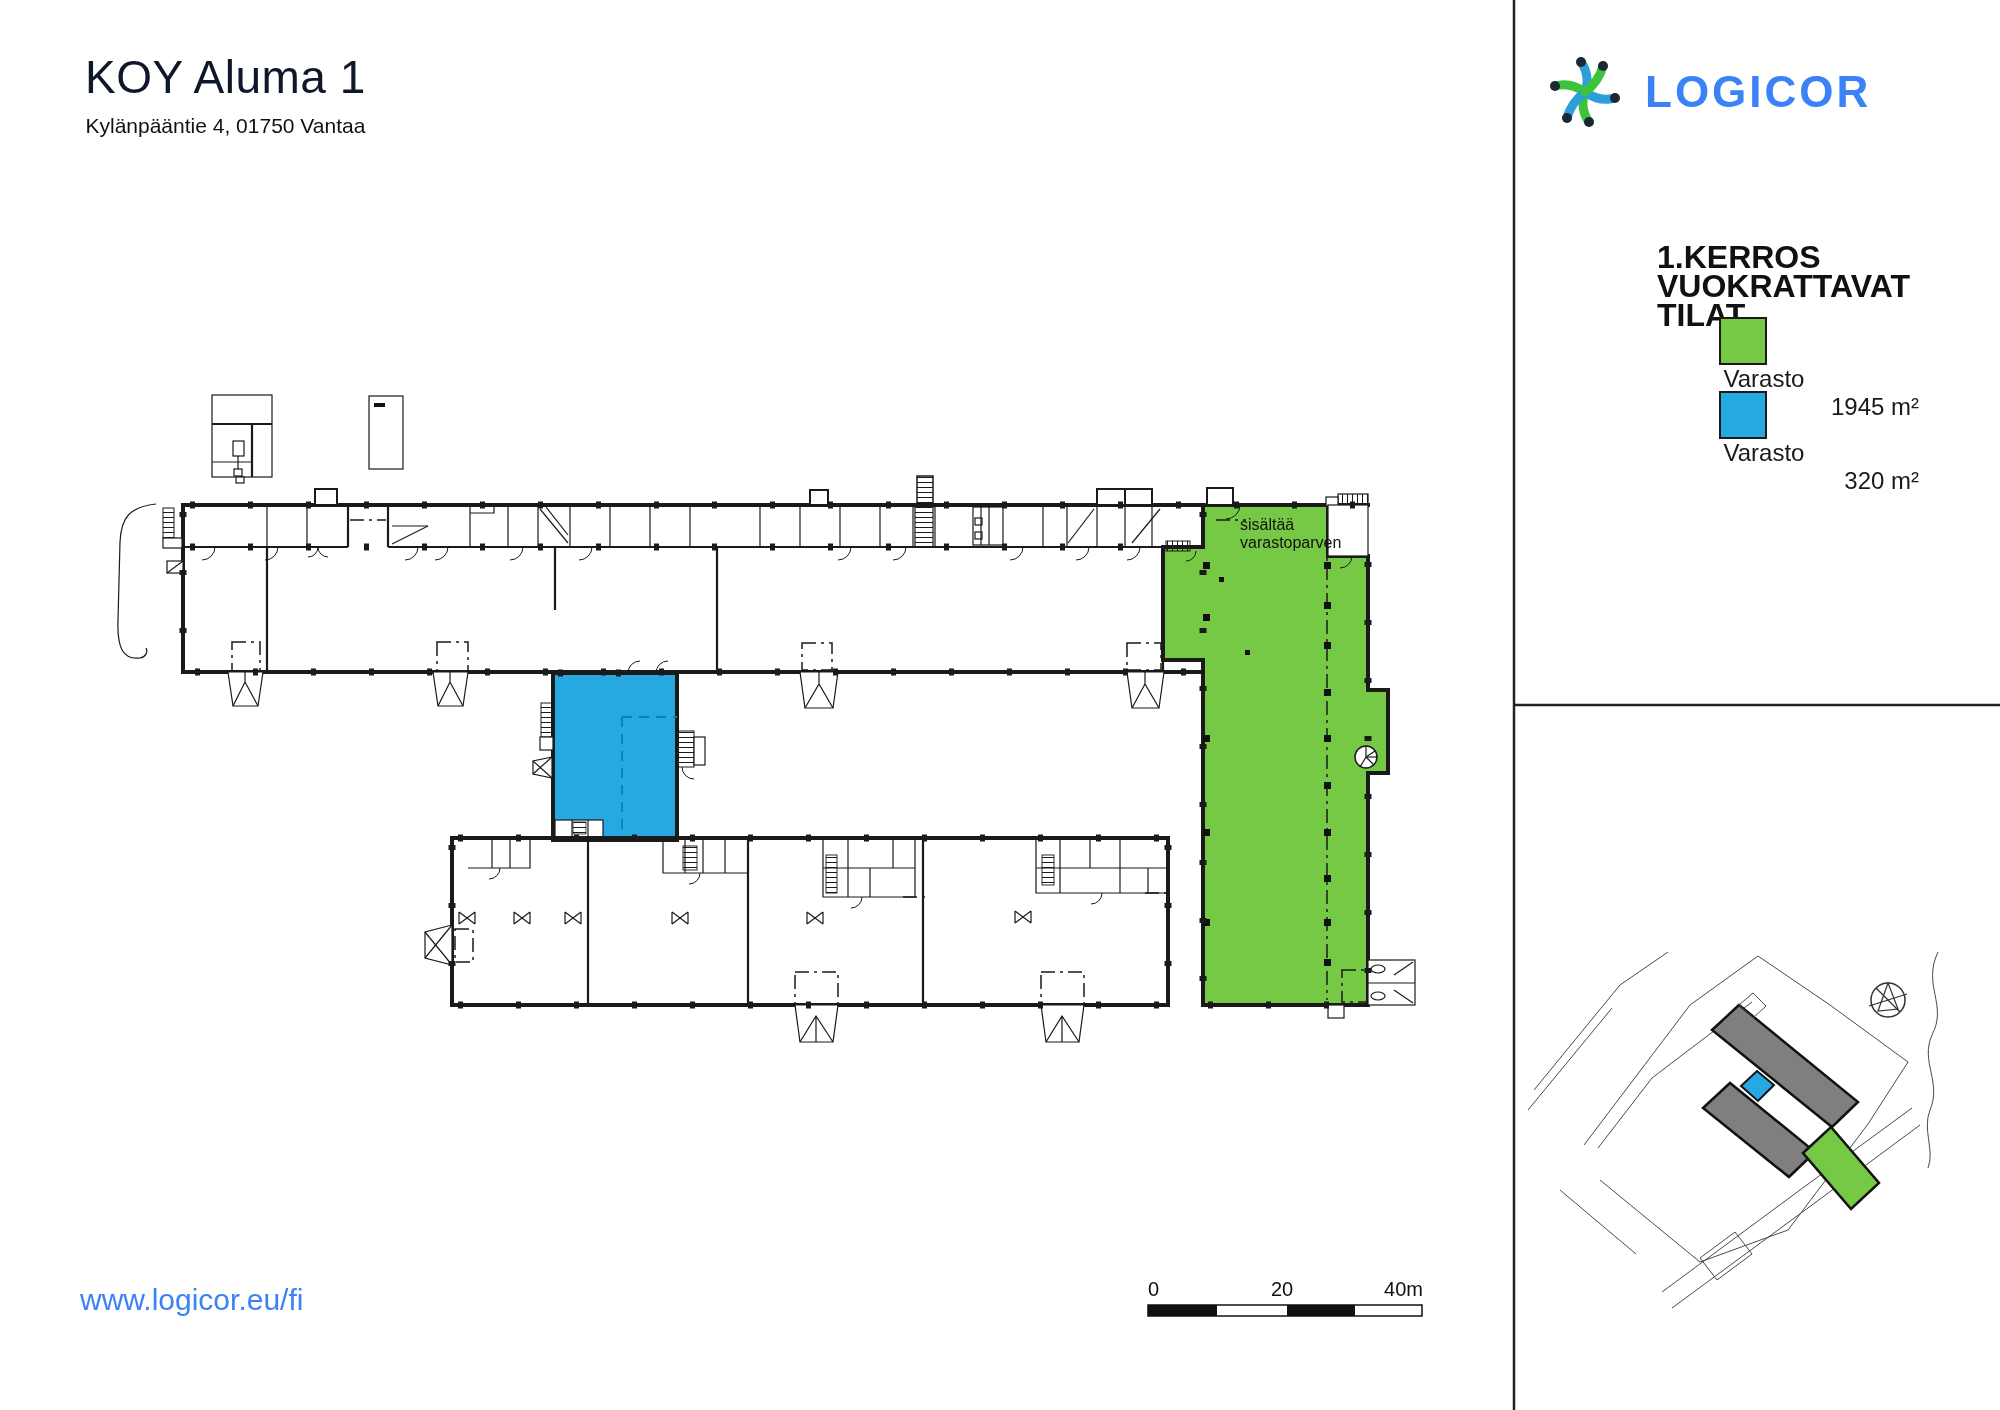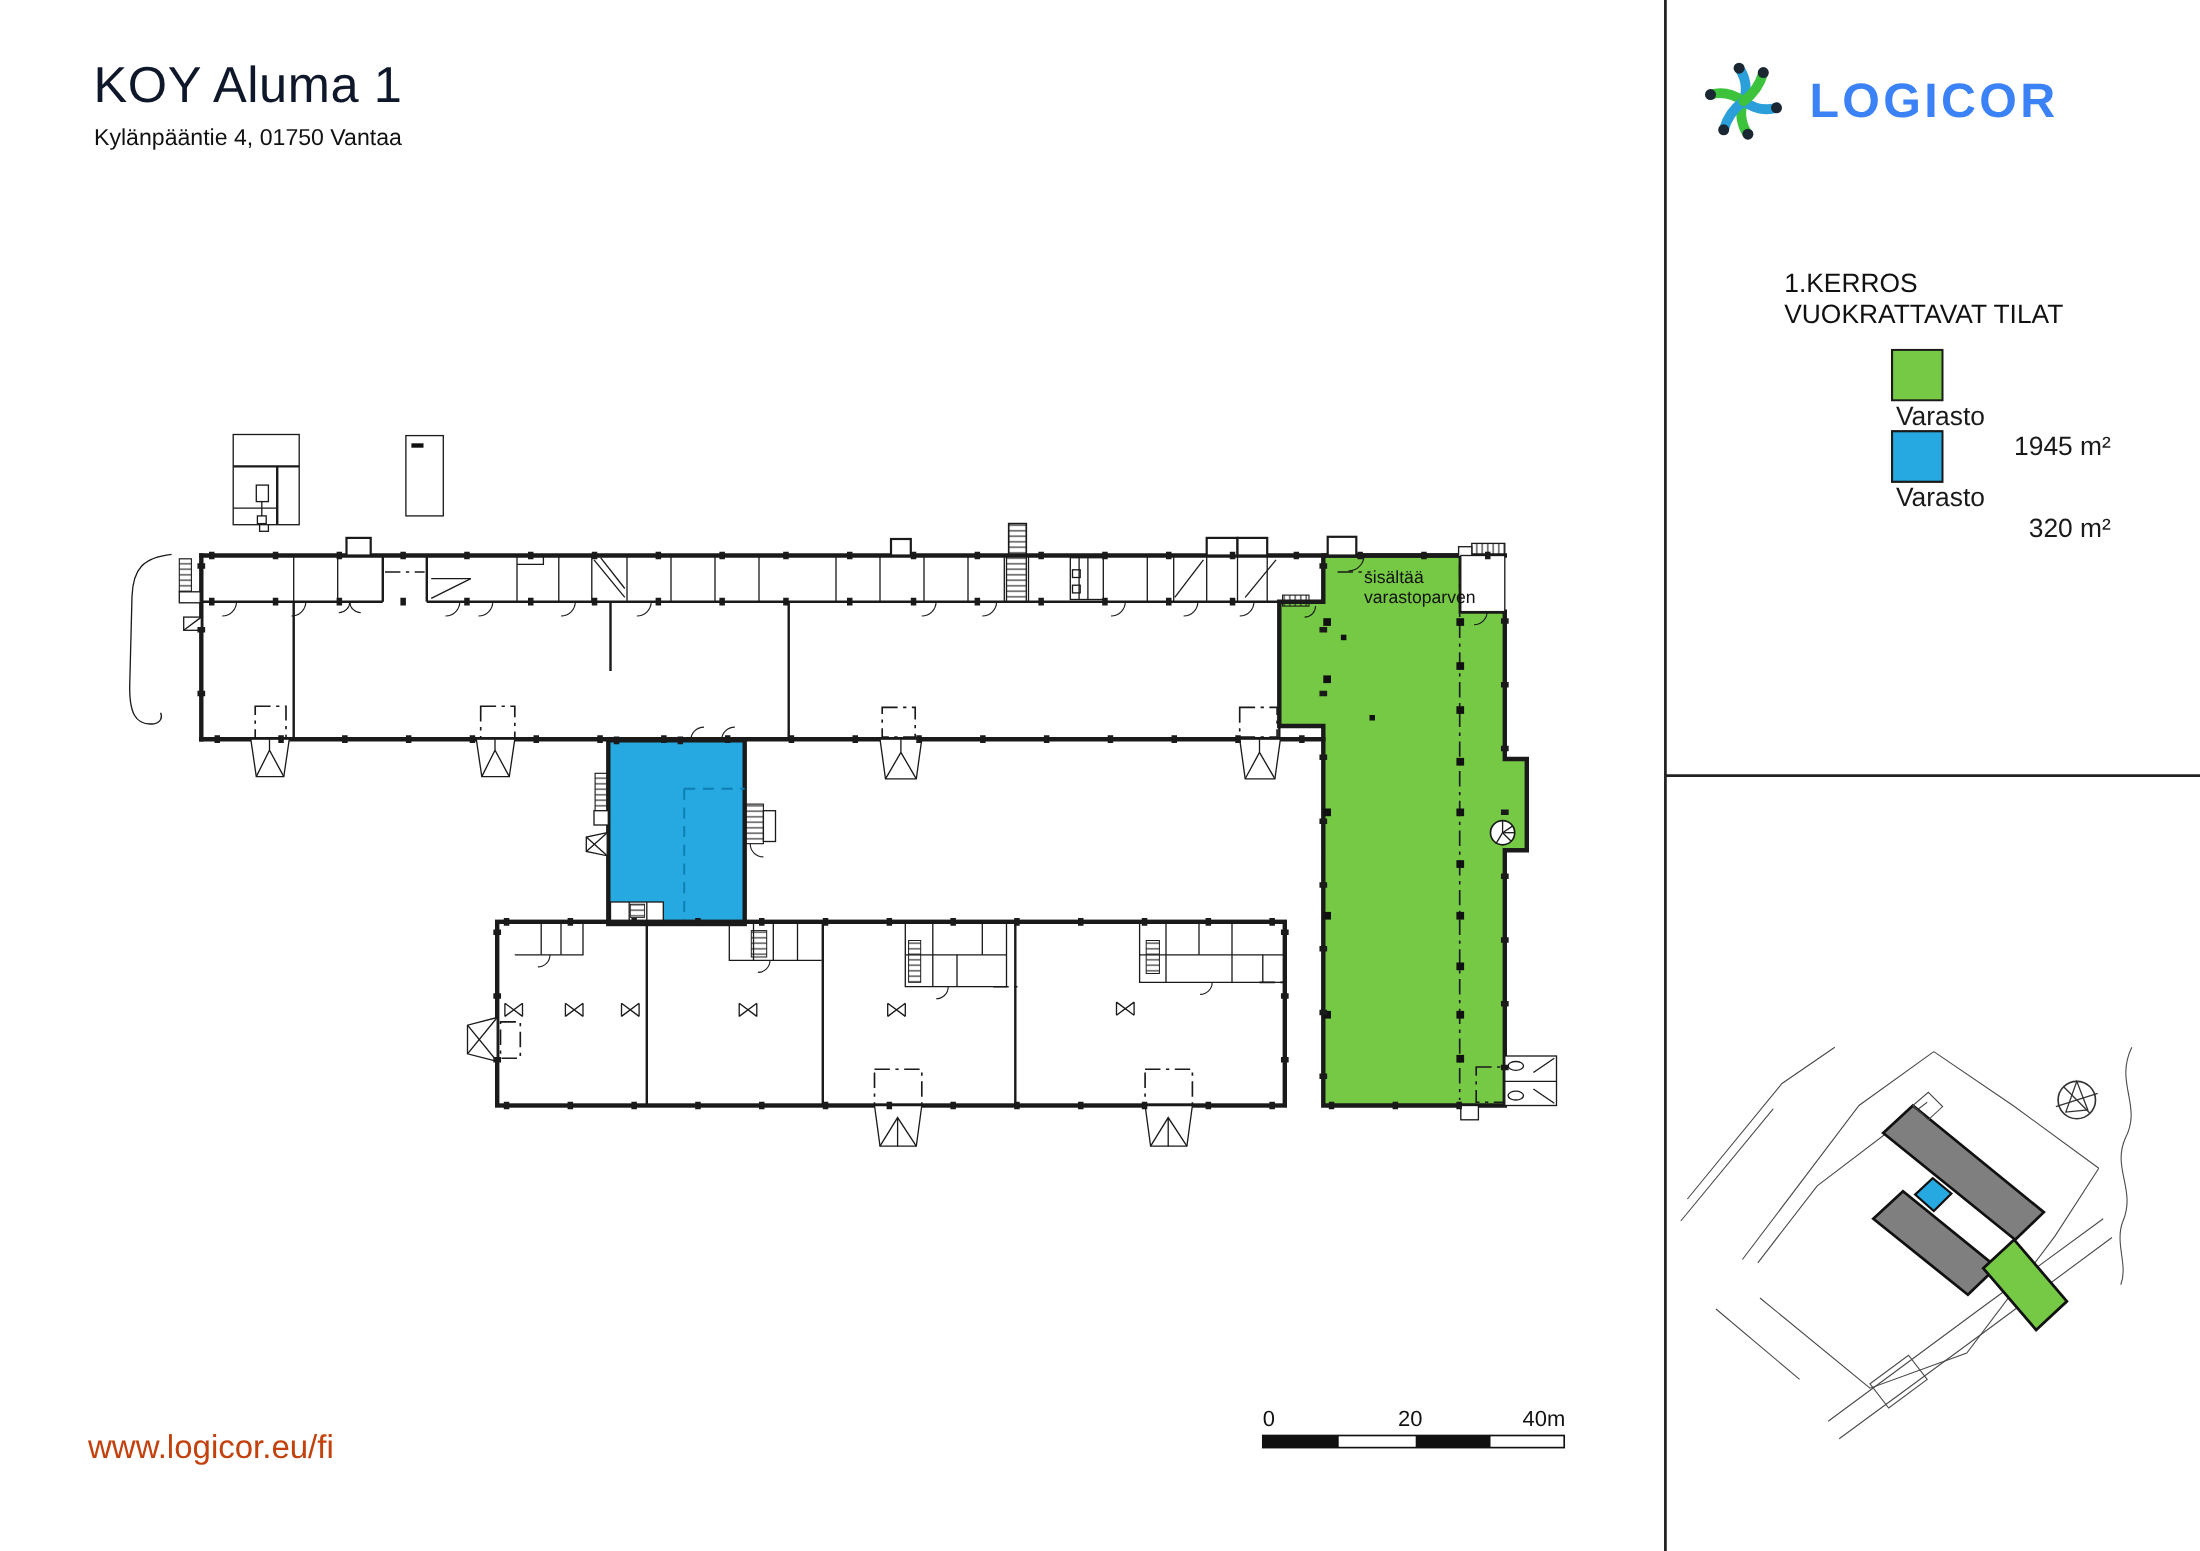--- a/index.html
+++ b/index.html
@@ -3,24 +3,24 @@
 <meta charset="utf-8">
 <style>
   html,body{margin:0;padding:0;background:#ffffff;}
   .page{position:relative;width:2000px;height:1410px;background:#fff;overflow:hidden;
         font-family:"Liberation Sans",sans-serif;color:#1a1a1a;}
   svg{position:absolute;left:0;top:0;}
   .abs{position:absolute;}
   .title-block{left:85px;top:50px;}
   .title-block h1{margin:0;font-size:46px;font-weight:400;letter-spacing:0.5px;color:#0f172a;}
   .title-block .addr{margin-top:10px;font-size:21px;color:#111;text-align:center;}
-  .website{left:80px;top:1283px;font-size:30px;color:#c2410c;margin-top:16px;}
+  .website{left:80px;top:1283px;font-size:30px;color:#3b82f6;}
   .logo{left:1545px;top:52px;display:flex;align-items:center;gap:20px;}
   .wordmark{font-size:44px;font-weight:700;color:#3b82f6;letter-spacing:3px;}
-  .legend-header{left:1622px;top:243px;font-size:24px;font-weight:400;line-height:29px;color:#111;}
+  .legend-header{left:1657px;top:243px;font-size:32px;font-weight:700;line-height:29px;color:#111;}
   .legend-row{position:absolute;left:1567px;width:352px;display:flex;align-items:center;flex-direction:column;}
   .legend-row .lab{margin-left:42px;font-size:24px;}
   .legend-row .area{margin-left:auto;font-size:24px;}
   .r1{top:317px;} .r2{top:391px;}
 
   
   .w4{stroke:#1a1a1a;stroke-width:4;fill:none;stroke-linecap:square;}
   .w2{stroke:#1a1a1a;stroke-width:2.2;fill:none;}
   .w1{stroke:#1a1a1a;stroke-width:1.2;fill:none;}
   .wf{stroke:#1a1a1a;stroke-width:1.2;fill:#fff;}

